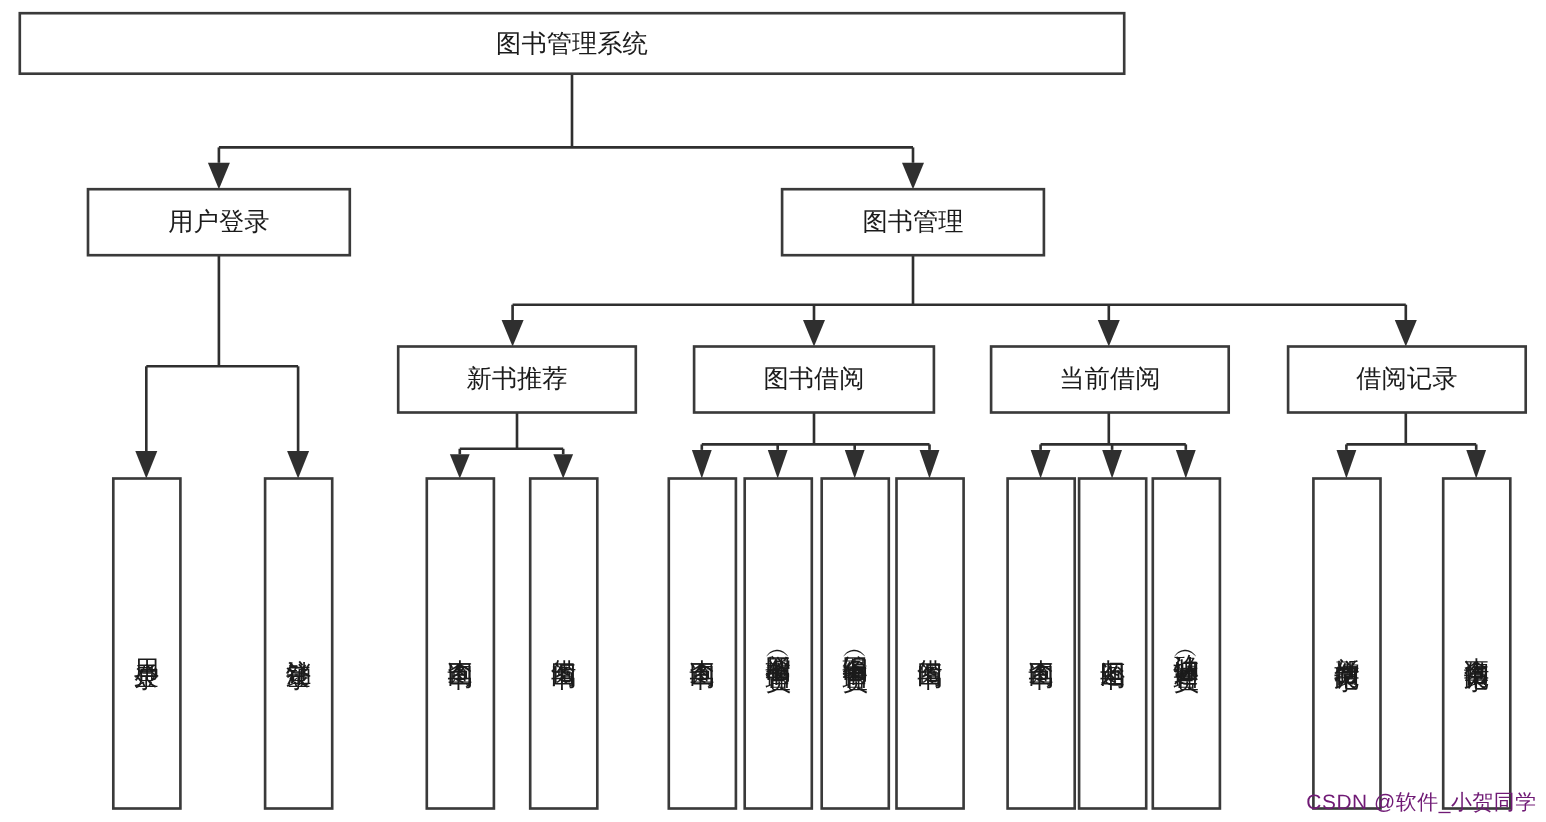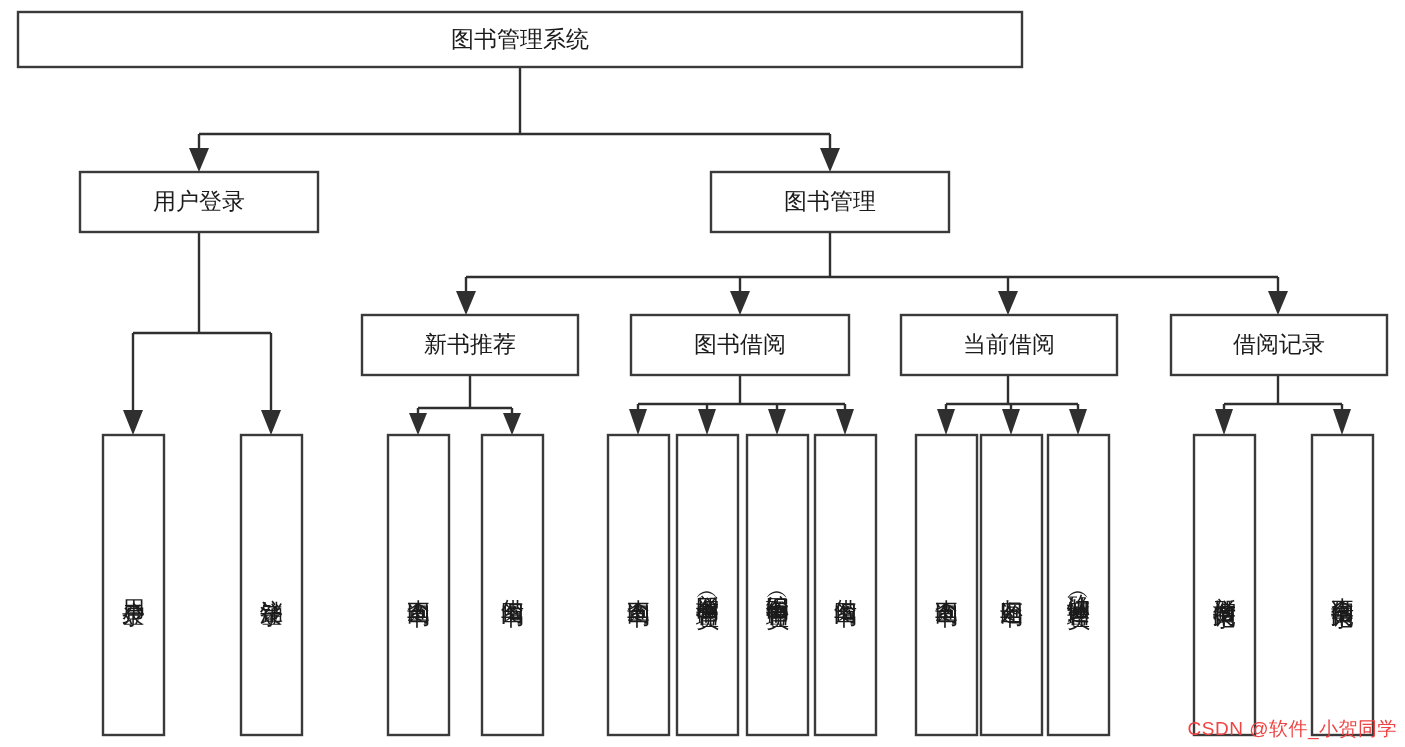--- a/index.html
+++ b/index.html
@@ -56,21 +56,21 @@
     color: #1b1b1b;
     white-space: nowrap;
     pointer-events: none;
   }
   .watermark {
     position: absolute;
     right: 8px;
     bottom: 5px;
     font-family: "Liberation Sans", "DejaVu Sans", sans-serif;
     font-size: 19px;
-    color: #ef4444;
+    color: #701a75;
     letter-spacing: 0.5px;
     white-space: nowrap;
   }
 </style>
 </head>
 <body>
 
 <div id="diagram-root">
 
   <svg id="diagram-svg" width="1405" height="747" viewBox="0 0 1405 747">

